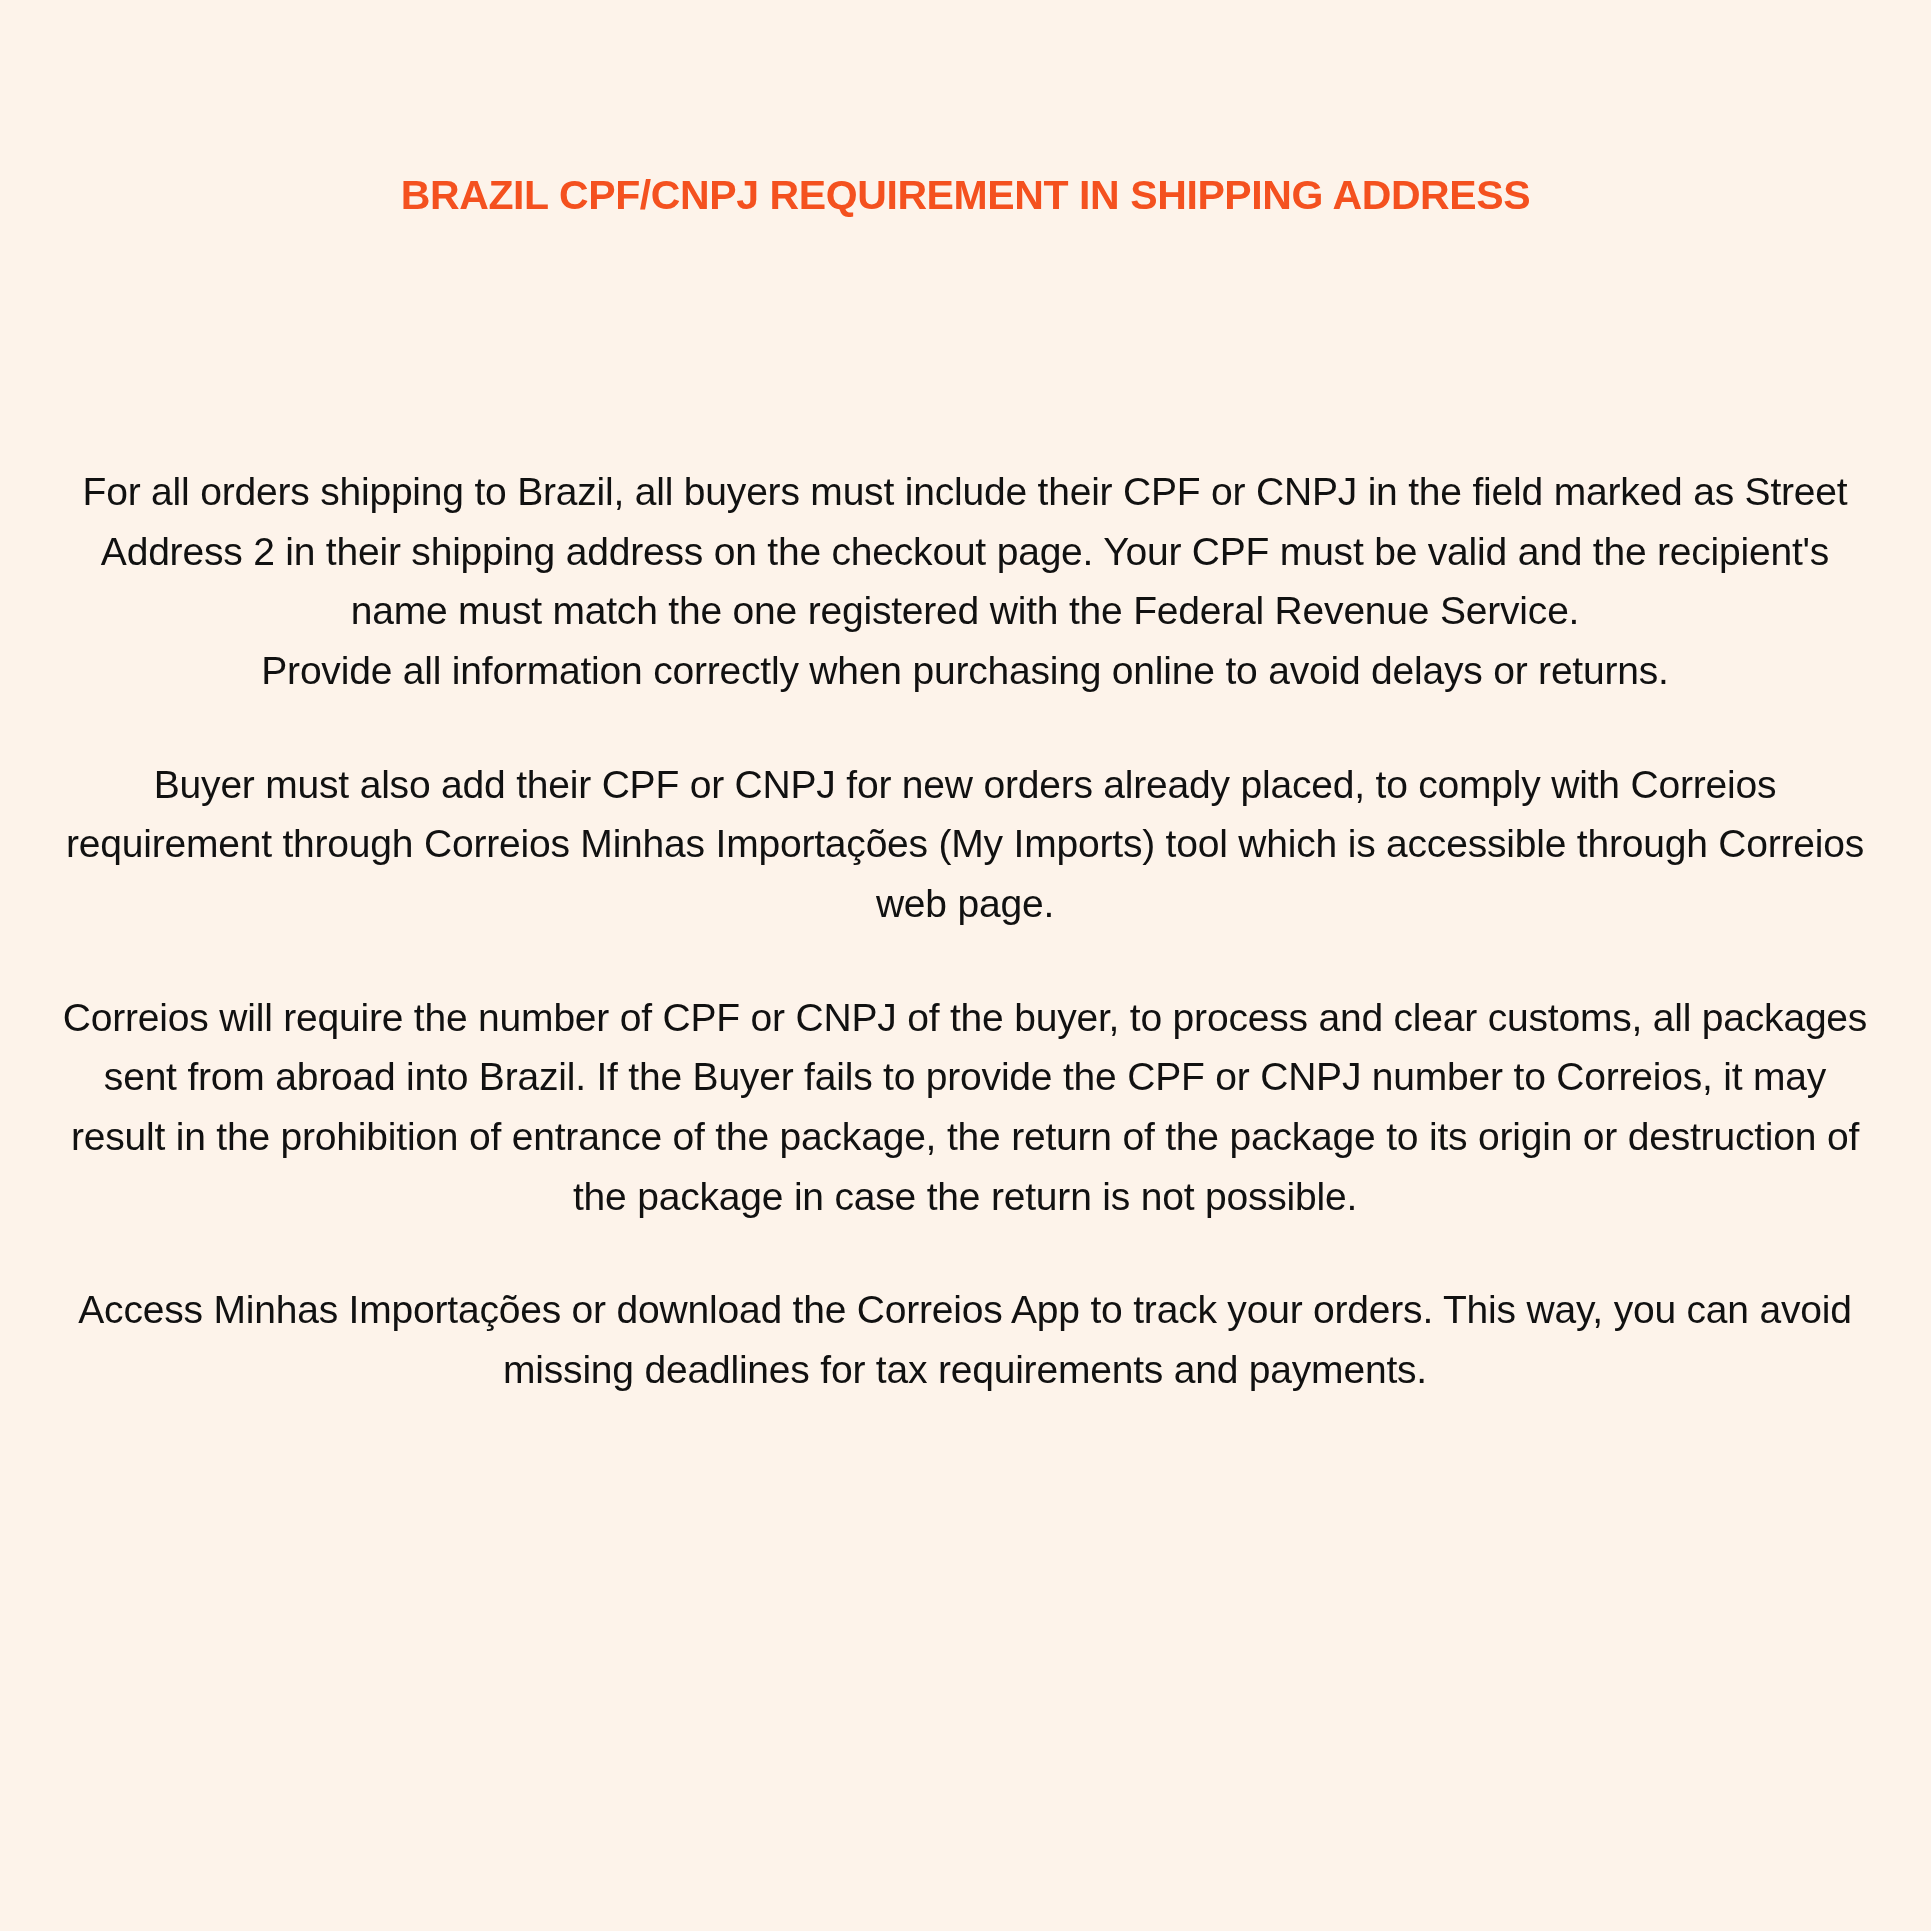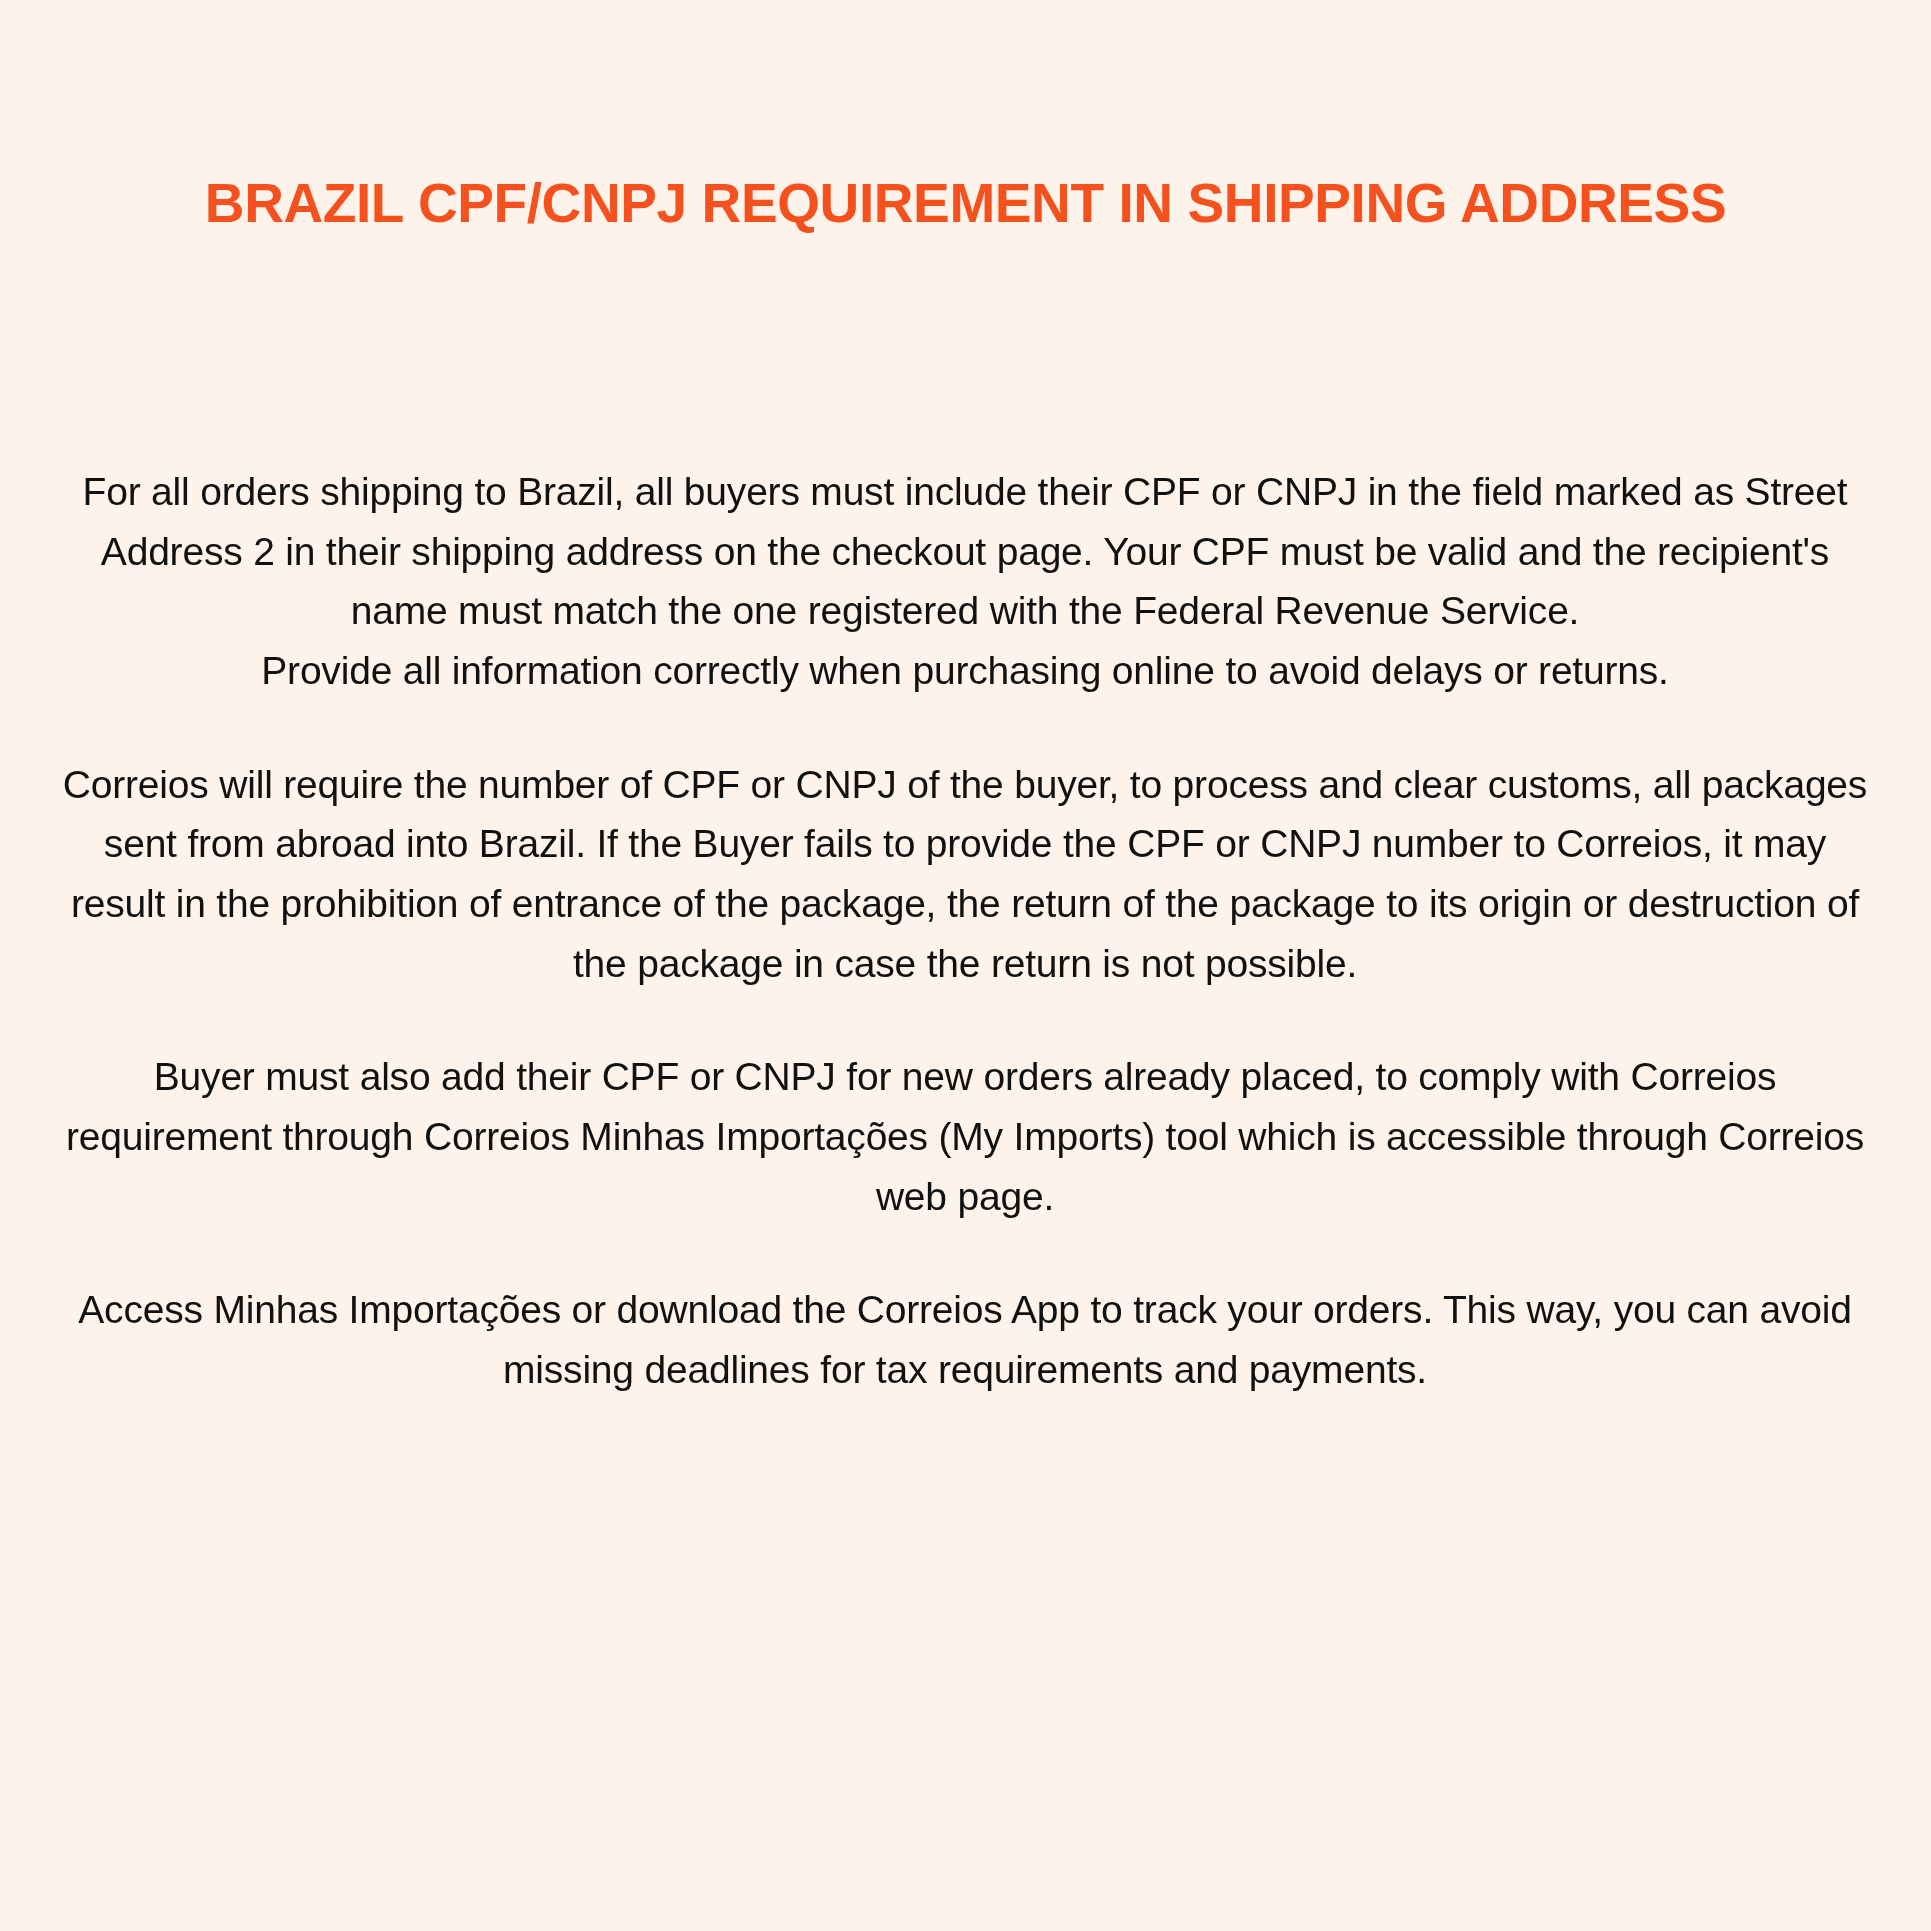--- a/index.html
+++ b/index.html
@@ -21,21 +21,21 @@
     padding: 0;
     position: relative;
   }
   .title {
     position: absolute;
     top: 172px;
     left: 0;
     width: 1931px;
     text-align: center;
     color: #f4511f;
-    font-size: 55px;
+    font-size: 41px;
     font-weight: bold;
     letter-spacing: -0.4px;
     line-height: 1.15;
   }
   .body-block {
     position: absolute;
     top: 462px;
     left: 48px;
     width: 1834px;
   }
@@ -55,19 +55,19 @@
 </style>
 </head>
 <body>
 
 <div class="page">
 
   <div class="title">BRAZIL CPF/CNPJ REQUIREMENT IN SHIPPING ADDRESS</div>
 
   <div class="body-block">
     <p class="para">For all orders shipping to Brazil, all buyers must include their CPF or CNPJ in the field marked as Street Address 2 in their shipping address on the checkout page. Your CPF must be valid and the recipient's name must match the one registered with the Federal Revenue Service.<br>Provide all information correctly when purchasing online to avoid delays or returns.</p>
+    <p class="para">Buyer must also add their CPF or CNPJ for new orders already placed, to comply with Correios requirement through Correios Minhas Importações (My Imports) tool which is accessible through Correios web page.</p>
     <p class="para">Correios will require the number of CPF or CNPJ of the buyer, to process and clear customs, all packages sent from abroad into Brazil. If the Buyer fails to provide the CPF or CNPJ number to Correios, it may result in the prohibition of entrance of the package, the return of the package to its origin or destruction of the package in case the return is not possible.</p>
-    <p class="para">Buyer must also add their CPF or CNPJ for new orders already placed, to comply with Correios requirement through Correios Minhas Importações (My Imports) tool which is accessible through Correios web page.</p>
     <p class="para">Access Minhas Importações or download the Correios App to track your orders. This way, you can avoid missing deadlines for tax requirements and payments.</p>
   </div>
 
 </div>
 
 
 </body></html>

